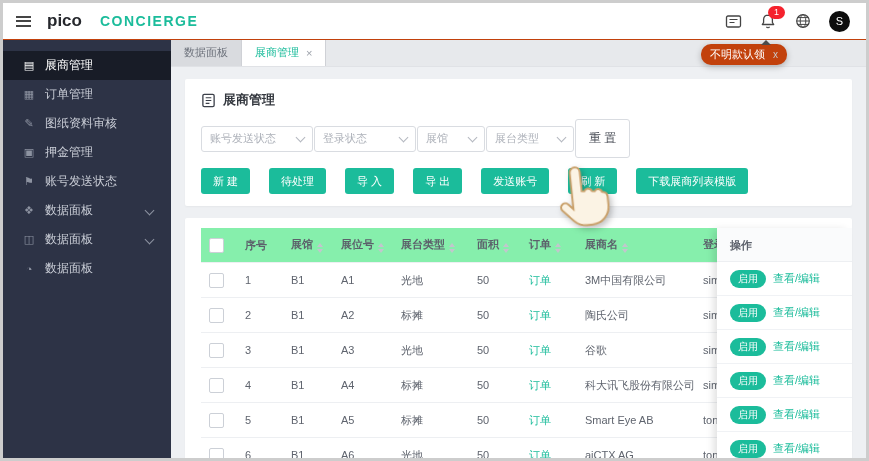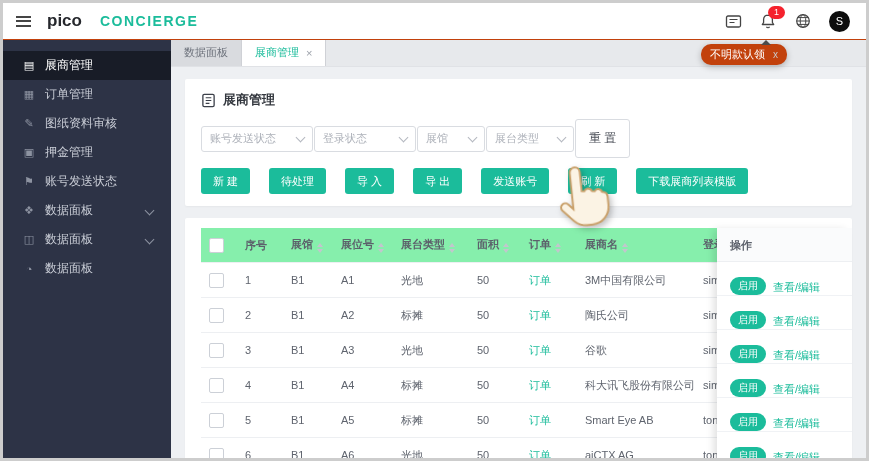--- a/index.html
+++ b/index.html
@@ -88,21 +88,21 @@
   .sort{display:inline-flex;flex-direction:column;gap:2px;margin-left:4px;vertical-align:1px;}
   .sort i{display:block;width:0;height:0;border-left:3.5px solid transparent;
           border-right:3.5px solid transparent;}
   .sort .up{border-bottom:4px solid #c2c6cd;}
   .sort .dn{border-top:4px solid #c2c6cd;}
   .link{color:#1bbc9b;cursor:pointer;text-decoration:none;}
   .op-col{position:absolute;top:0;right:-16px;width:135px;height:330px;background:#fff;
           box-shadow:-5px 0 8px -2px rgba(0,0,0,.13);z-index:5;}
   .op-head{height:34px;line-height:34px;background:#fafbfc;border-bottom:1px solid #edeff2;
            font-size:11px;font-weight:bold;color:#5c616b;padding-left:13px;box-sizing:border-box;}
-  .op-row{height:34px;display:flex;align-items:flex-end;padding-left:13px;
+  .op-row{height:34px;display:flex;align-items:center;padding-left:13px;
           border-bottom:1px solid #f0f2f5;gap:7px;box-sizing:border-box;}
   .pill{background:#1bbc9b;color:#fff;font-size:10px;padding:2px 8px;border-radius:9px;
         cursor:pointer;white-space:nowrap;}
   .op-row .link{font-size:11px;white-space:nowrap;}
 
   .hand{position:absolute;left:378px;top:124px;width:62px;height:68px;z-index:15;
         transform:rotate(-6deg);filter:drop-shadow(2px 3px 3px rgba(0,0,0,.25));}
 </style>
 </head>
 <body>

